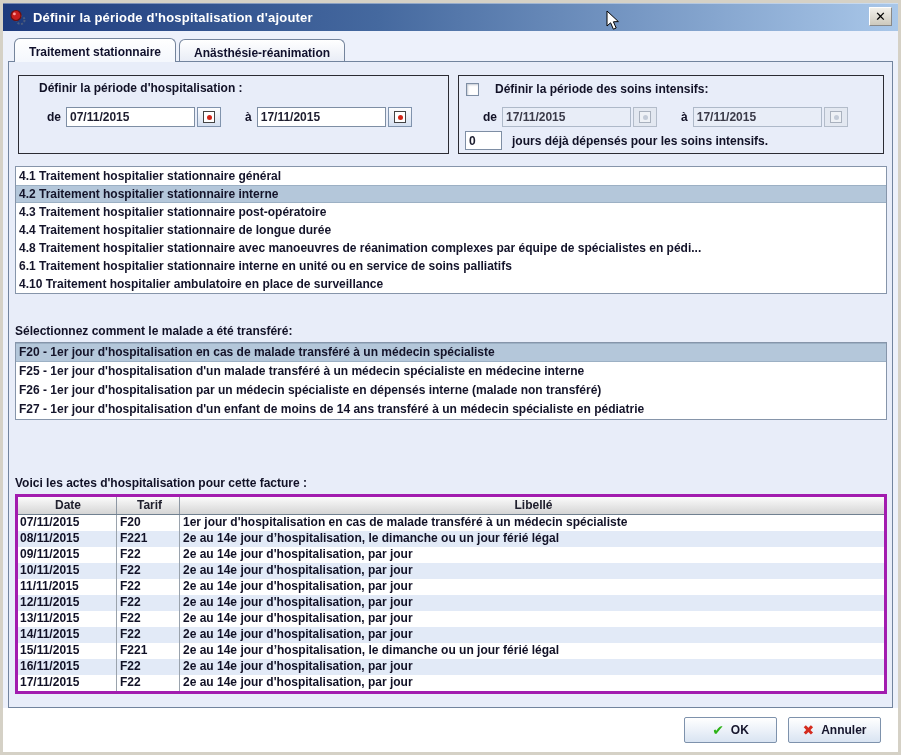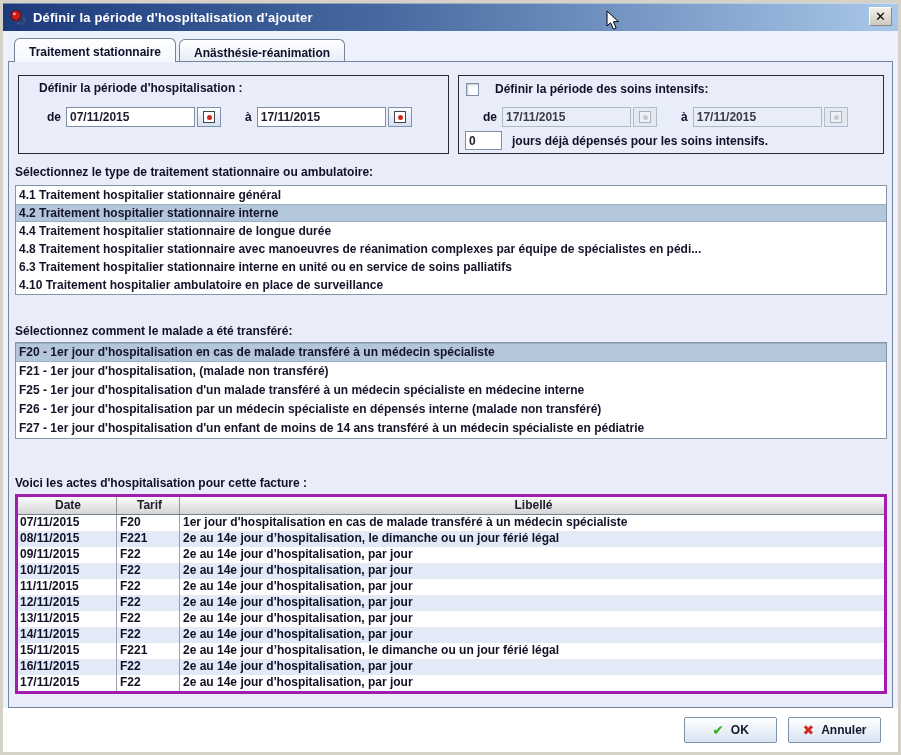--- a/index.html
+++ b/index.html
@@ -58,21 +58,21 @@
     box-shadow:inset 1px 1px 2px rgba(20,40,80,.25); cursor:default; }
   .days-row { position:absolute; left:6px; top:55px; display:flex; align-items:center; gap:10px; }
   input.days-field { width:37px; height:19px; }
 
   .section-label { position:absolute; left:6px; white-space:nowrap; }
   .lbl-treat { top:103px; }
   .lbl-transfer { top:262px; }
   .lbl-table { top:414px; }
 
   .listbox { position:absolute; left:6px; width:872px; background:#fff; border:1px solid #8695aa; overflow:hidden; }
-  .list-treat { top:123px; }
+  .list-treat { top:104px; }
   .list-transfer { top:280px; }
   .list-item { padding-left:3px; white-space:nowrap; overflow:hidden; color:#14142a; }
   .list-treat .list-item { height:18px; line-height:18px; }
   .list-transfer .list-item { height:19px; line-height:19px; }
   .list-item.selected { background:var(--sel-bg); box-shadow:inset 0 1px 0 #9cb0c4, inset 0 -1px 0 #9cb0c4; }
 
   .acts-table { position:absolute; left:6px; top:432px; width:872px; background:#fff; border:3px solid #a21caf; }
   .thead { display:flex; height:18px; background:linear-gradient(#fbfbfb,#d5d5d5); border-bottom:1px solid #708090; }
   .thcell { text-align:center; line-height:17px; color:#20202e; border-right:1px solid #8d97a3; }
   .thcell:last-child { border-right:none; }
@@ -155,30 +155,30 @@
         <div class="days-row">
           <input class="tfield days-field" value="0" style="">
           <span>jours déjà dépensés pour les soins intensifs.</span>
         </div>
       </div>
 
       <div class="section-label lbl-treat">Sélectionnez le type de traitement stationnaire ou ambulatoire:</div>
       <div class="listbox list-treat">
           <div class="list-item">4.1 Traitement hospitalier stationnaire général</div>
           <div class="list-item selected">4.2 Traitement hospitalier stationnaire interne</div>
+          <div class="list-item">4.3 Traitement hospitalier stationnaire post-opératoire</div>
           <div class="list-item">4.4 Traitement hospitalier stationnaire de longue durée</div>
           <div class="list-item">4.8 Traitement hospitalier stationnaire avec manoeuvres de réanimation complexes par équipe de spécialistes en pédi...</div>
-          <div class="list-item">6.3 Traitement hospitalier stationnaire interne en unité ou en service de soins palliatifs</div>
+          <div class="list-item">6.1 Traitement hospitalier stationnaire interne en unité ou en service de soins palliatifs</div>
           <div class="list-item">4.10 Traitement hospitalier ambulatoire en place de surveillance</div>
         </div>
 
       <div class="section-label lbl-transfer">Sélectionnez comment le malade a été transféré:</div>
       <div class="listbox list-transfer">
           <div class="list-item selected">F20 - 1er jour d'hospitalisation en cas de malade transféré à un médecin spécialiste</div>
-          <div class="list-item">F21 - 1er jour d'hospitalisation, (malade non transféré)</div>
           <div class="list-item">F25 - 1er jour d'hospitalisation d'un malade transféré à un médecin spécialiste en médecine interne</div>
           <div class="list-item">F26 - 1er jour d'hospitalisation par un médecin spécialiste en dépensés interne (malade non transféré)</div>
           <div class="list-item">F27 - 1er jour d'hospitalisation d'un enfant de moins de 14 ans transféré à un médecin spécialiste en pédiatrie</div>
         </div>
 
       <div class="section-label lbl-table">Voici les actes d'hospitalisation pour cette facture :</div>
       <div class="acts-table">
         <div class="thead">
             <div class="thcell c0">Date</div>
             <div class="thcell c1">Tarif</div>

